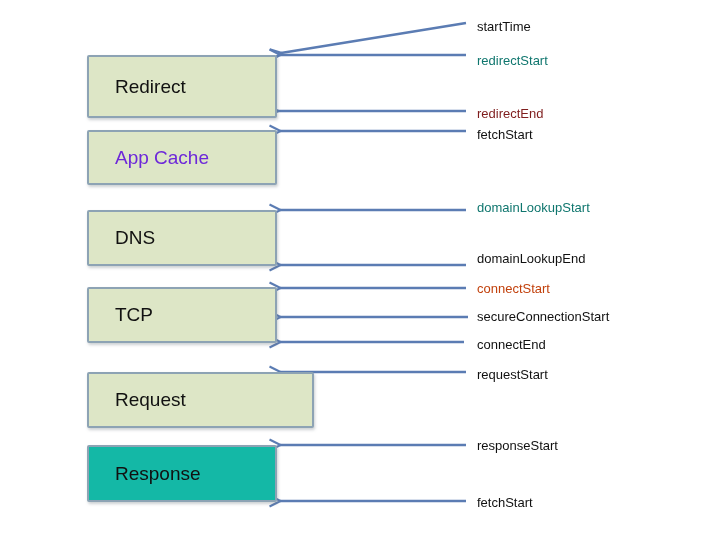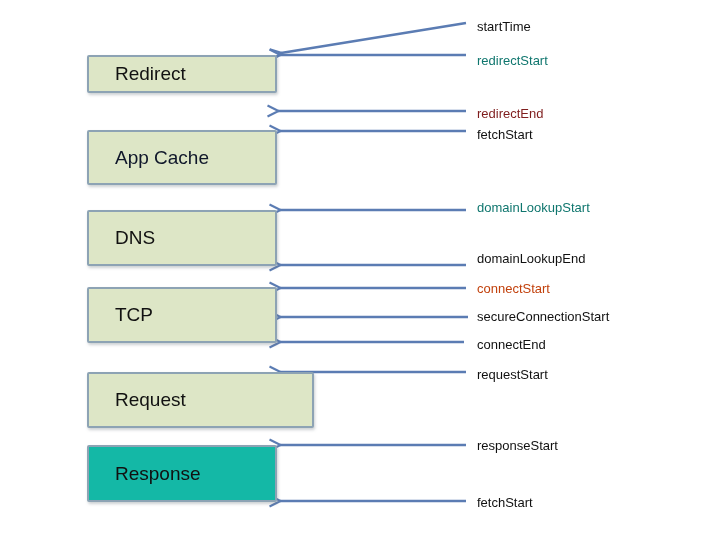--- a/index.html
+++ b/index.html
@@ -54,24 +54,24 @@
       <path d="M466,131 L280,131" stroke="#5b7cb3" stroke-width="2.4" fill="none" marker-end="url(#arrowhead)"></path>
       <path d="M466,210 L280,210" stroke="#5b7cb3" stroke-width="2.4" fill="none" marker-end="url(#arrowhead)"></path>
       <path d="M466,265 L280,265" stroke="#5b7cb3" stroke-width="2.4" fill="none" marker-end="url(#arrowhead)"></path>
       <path d="M466,288 L280,288" stroke="#5b7cb3" stroke-width="2.4" fill="none" marker-end="url(#arrowhead)"></path>
       <path d="M468,317 L280,317" stroke="#5b7cb3" stroke-width="2.4" fill="none" marker-end="url(#arrowhead)"></path>
       <path d="M464,342 L280,342" stroke="#5b7cb3" stroke-width="2.4" fill="none" marker-end="url(#arrowhead)"></path>
       <path d="M466,372 L280,372" stroke="#5b7cb3" stroke-width="2.4" fill="none" marker-end="url(#arrowhead)"></path>
       <path d="M466,445 L280,445" stroke="#5b7cb3" stroke-width="2.4" fill="none" marker-end="url(#arrowhead)"></path>
       <path d="M466,501 L280,501" stroke="#5b7cb3" stroke-width="2.4" fill="none" marker-end="url(#arrowhead)"></path>
     </svg>
-<div class="phase-box" style="left: 87px; top: 55px; width: 190px; height: 38px; background: rgb(221, 230, 198); border-color: rgb(141, 163, 180); color: rgb(17, 17, 17);">
+<div class="phase-box" style="left: 87px; top: 55px; width: 190px; height: 63px; background: rgb(221, 230, 198); border-color: rgb(141, 163, 180); color: rgb(17, 17, 17);">
       <span>Redirect</span>
     </div>
-    <div class="phase-box" style="left: 87px; top: 130px; width: 190px; height: 55px; background: rgb(221, 230, 198); border-color: rgb(141, 163, 180); color: #0f172a;">
+    <div class="phase-box" style="left: 87px; top: 130px; width: 190px; height: 55px; background: rgb(221, 230, 198); border-color: rgb(141, 163, 180); color: #6d28d9;">
       <span>App Cache</span>
     </div>
     <div class="phase-box" style="left: 87px; top: 287px; width: 190px; height: 56px; background: rgb(221, 230, 198); border-color: rgb(141, 163, 180); color: rgb(17, 17, 17);">
       <span>TCP</span>
     </div>
     <div class="phase-box" style="left: 87px; top: 210px; width: 190px; height: 56px; background: rgb(221, 230, 198); border-color: rgb(141, 163, 180); color: rgb(17, 17, 17);">
       <span>DNS</span>
     </div>
     <div class="phase-box" style="left: 87px; top: 372px; width: 227px; height: 56px; background: rgb(221, 230, 198); border-color: rgb(141, 163, 180); color: rgb(17, 17, 17);">
       <span>Request</span>

